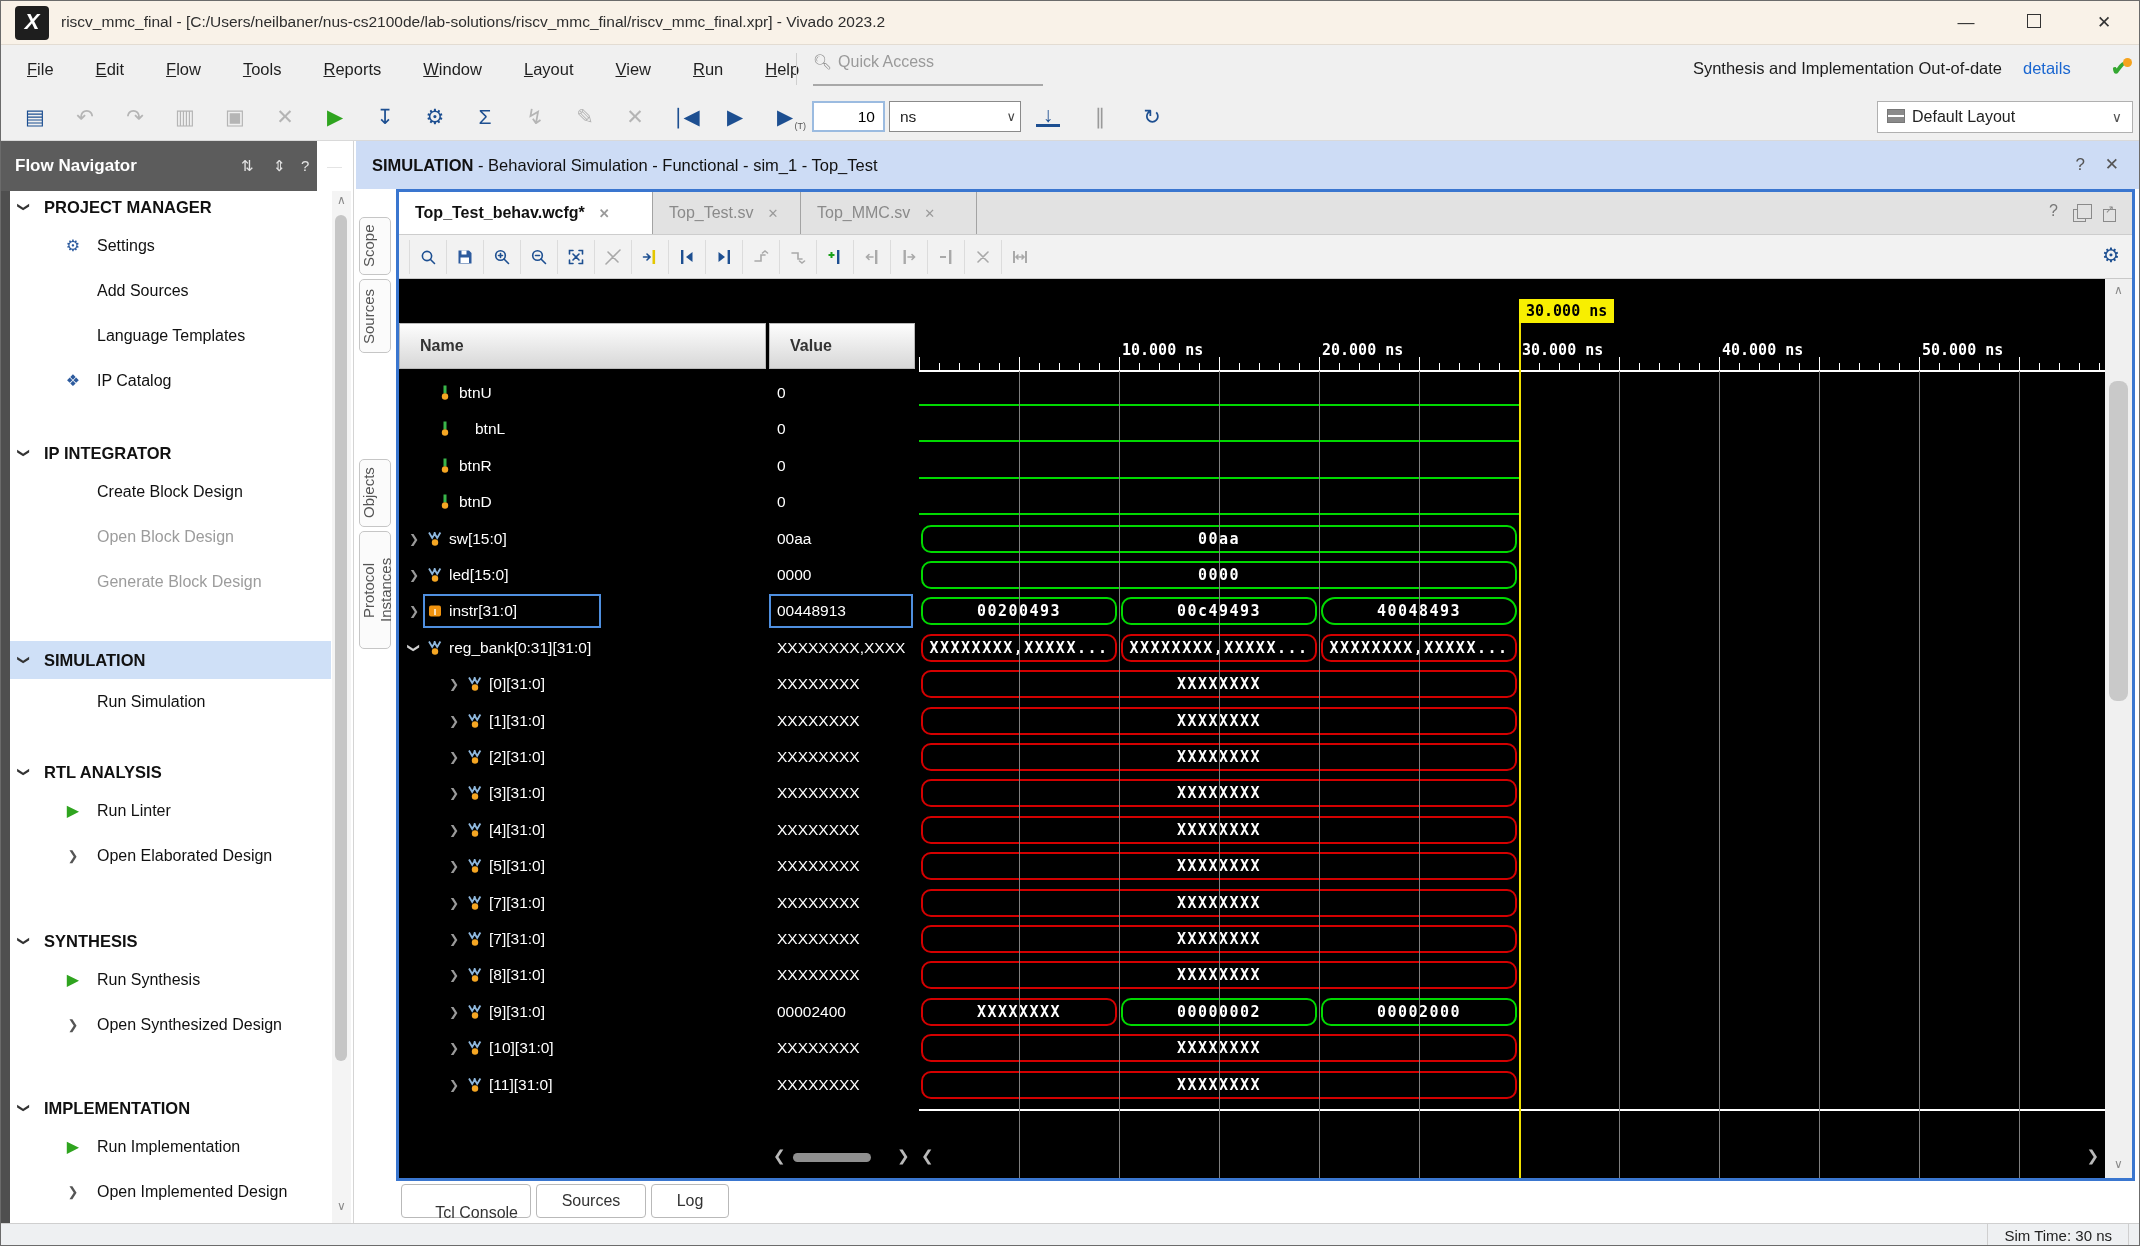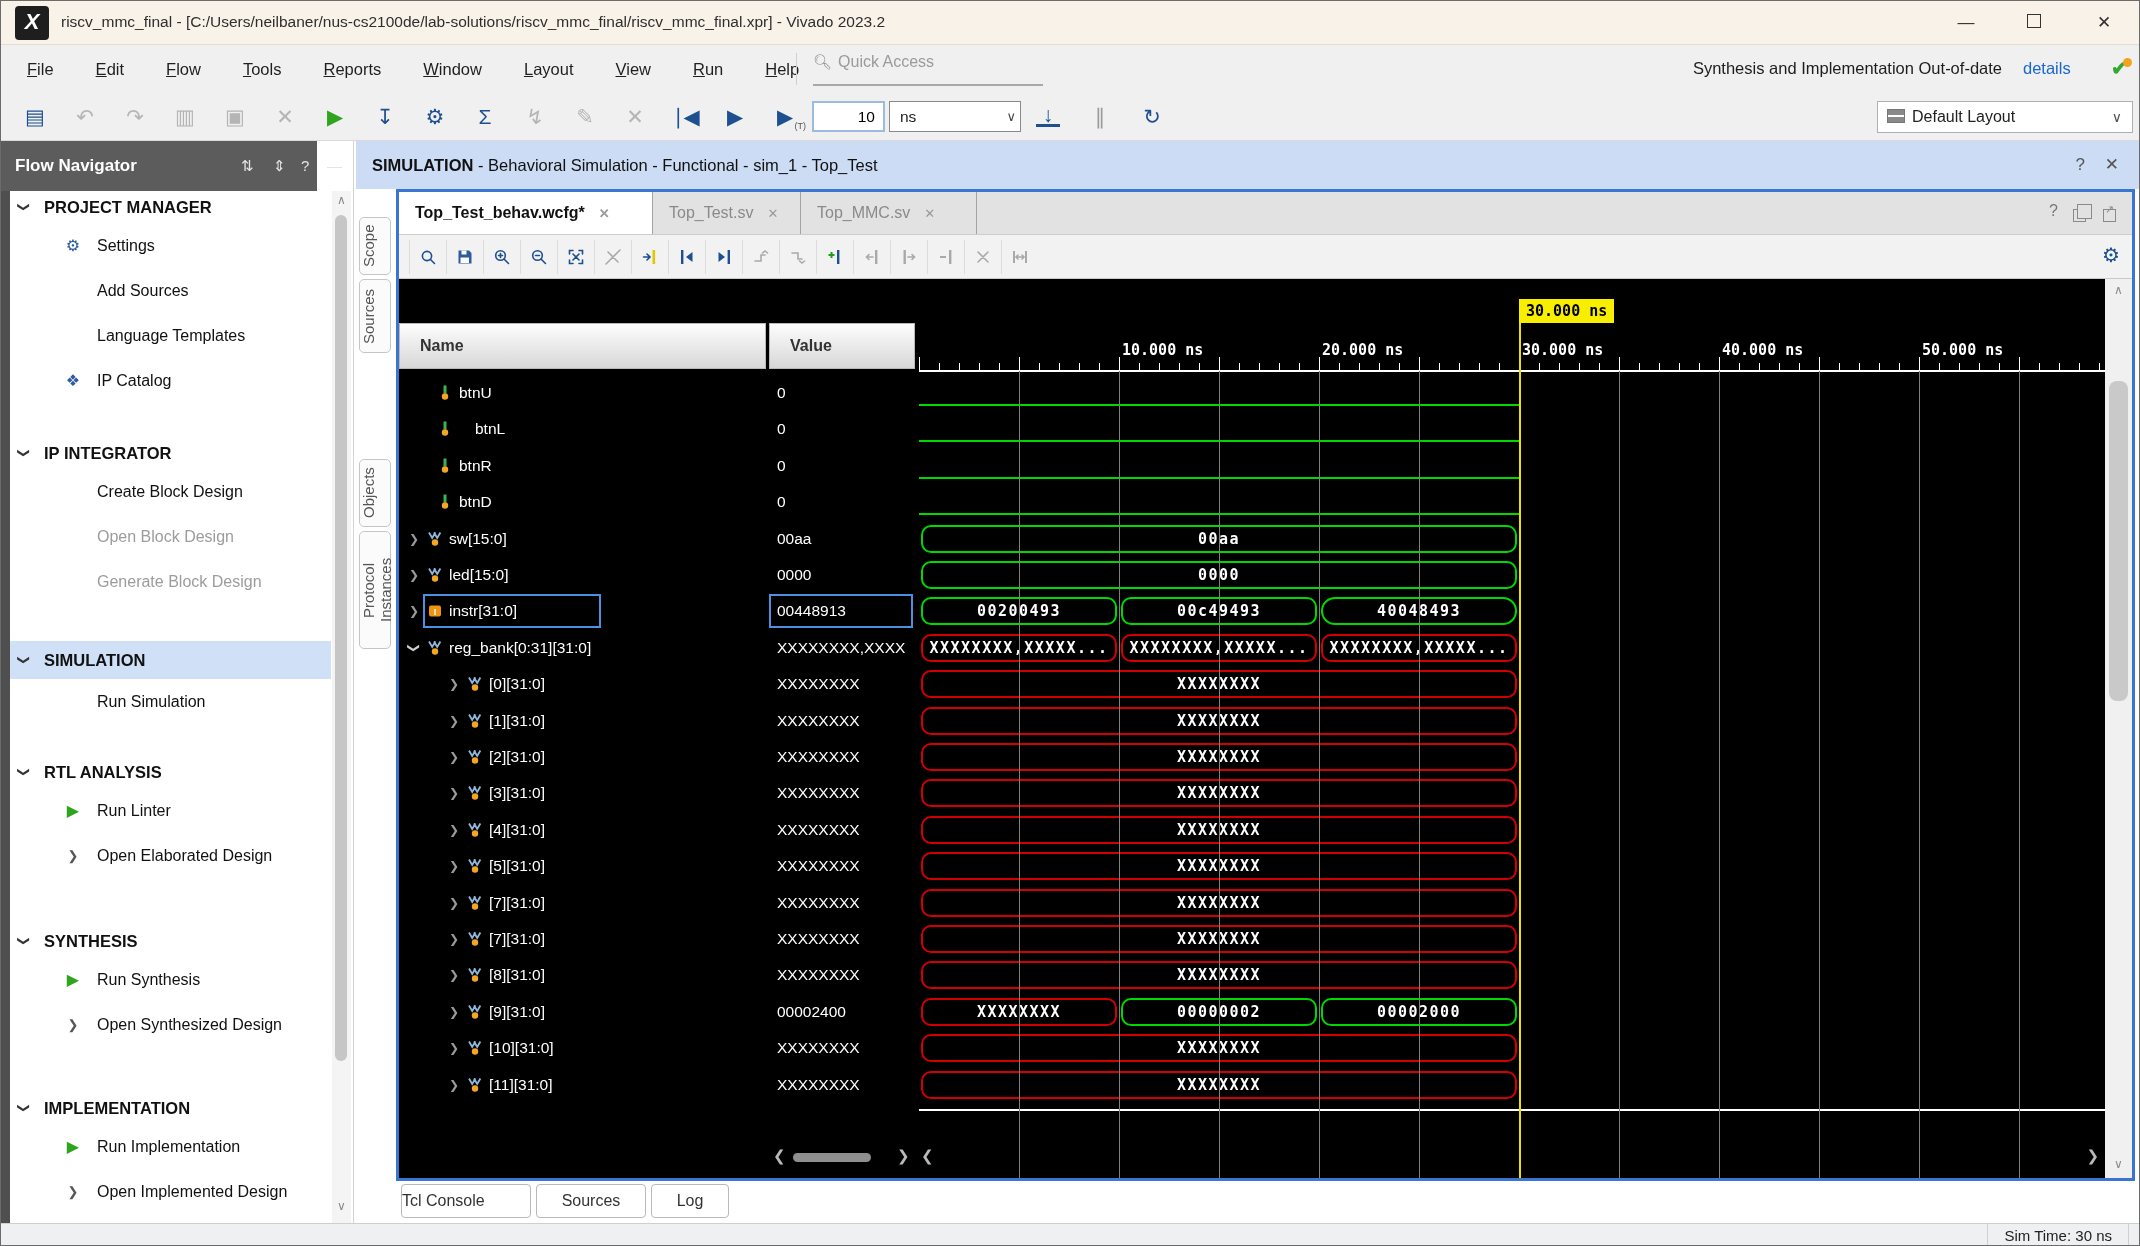--- a/index.html
+++ b/index.html
@@ -660,21 +660,21 @@
         </div>
       <div id="vscroll">
         <span class="scr-ar" style="top:4px;width:27px">∧</span>
         <div id="vthumb"></div>
         <span class="scr-ar" style="top:878px;width:27px">∨</span>
       </div>
     </div>
   </div>
 
   <div id="bottombar">
-      <div class="btab active" style="left: 45px; width: 130px; text-align: left; padding: 0px;">Tcl Console</div>
+      <div class="btab active" style="left: 45px; width: 130px; text-align: right; padding: 12px;">Tcl Console</div>
       <div class="btab" style="left: 180px; width: 110px; text-align: center; padding: 0px;">Sources</div>
       <div class="btab" style="left: 295px; width: 78px; text-align: center; padding: 0px;">Log</div>
     </div>
 
   <div id="statusbar">
     <div id="simtime">Sim Time: 30 ns</div>
   </div>
 </div>
 
 </body></html>

